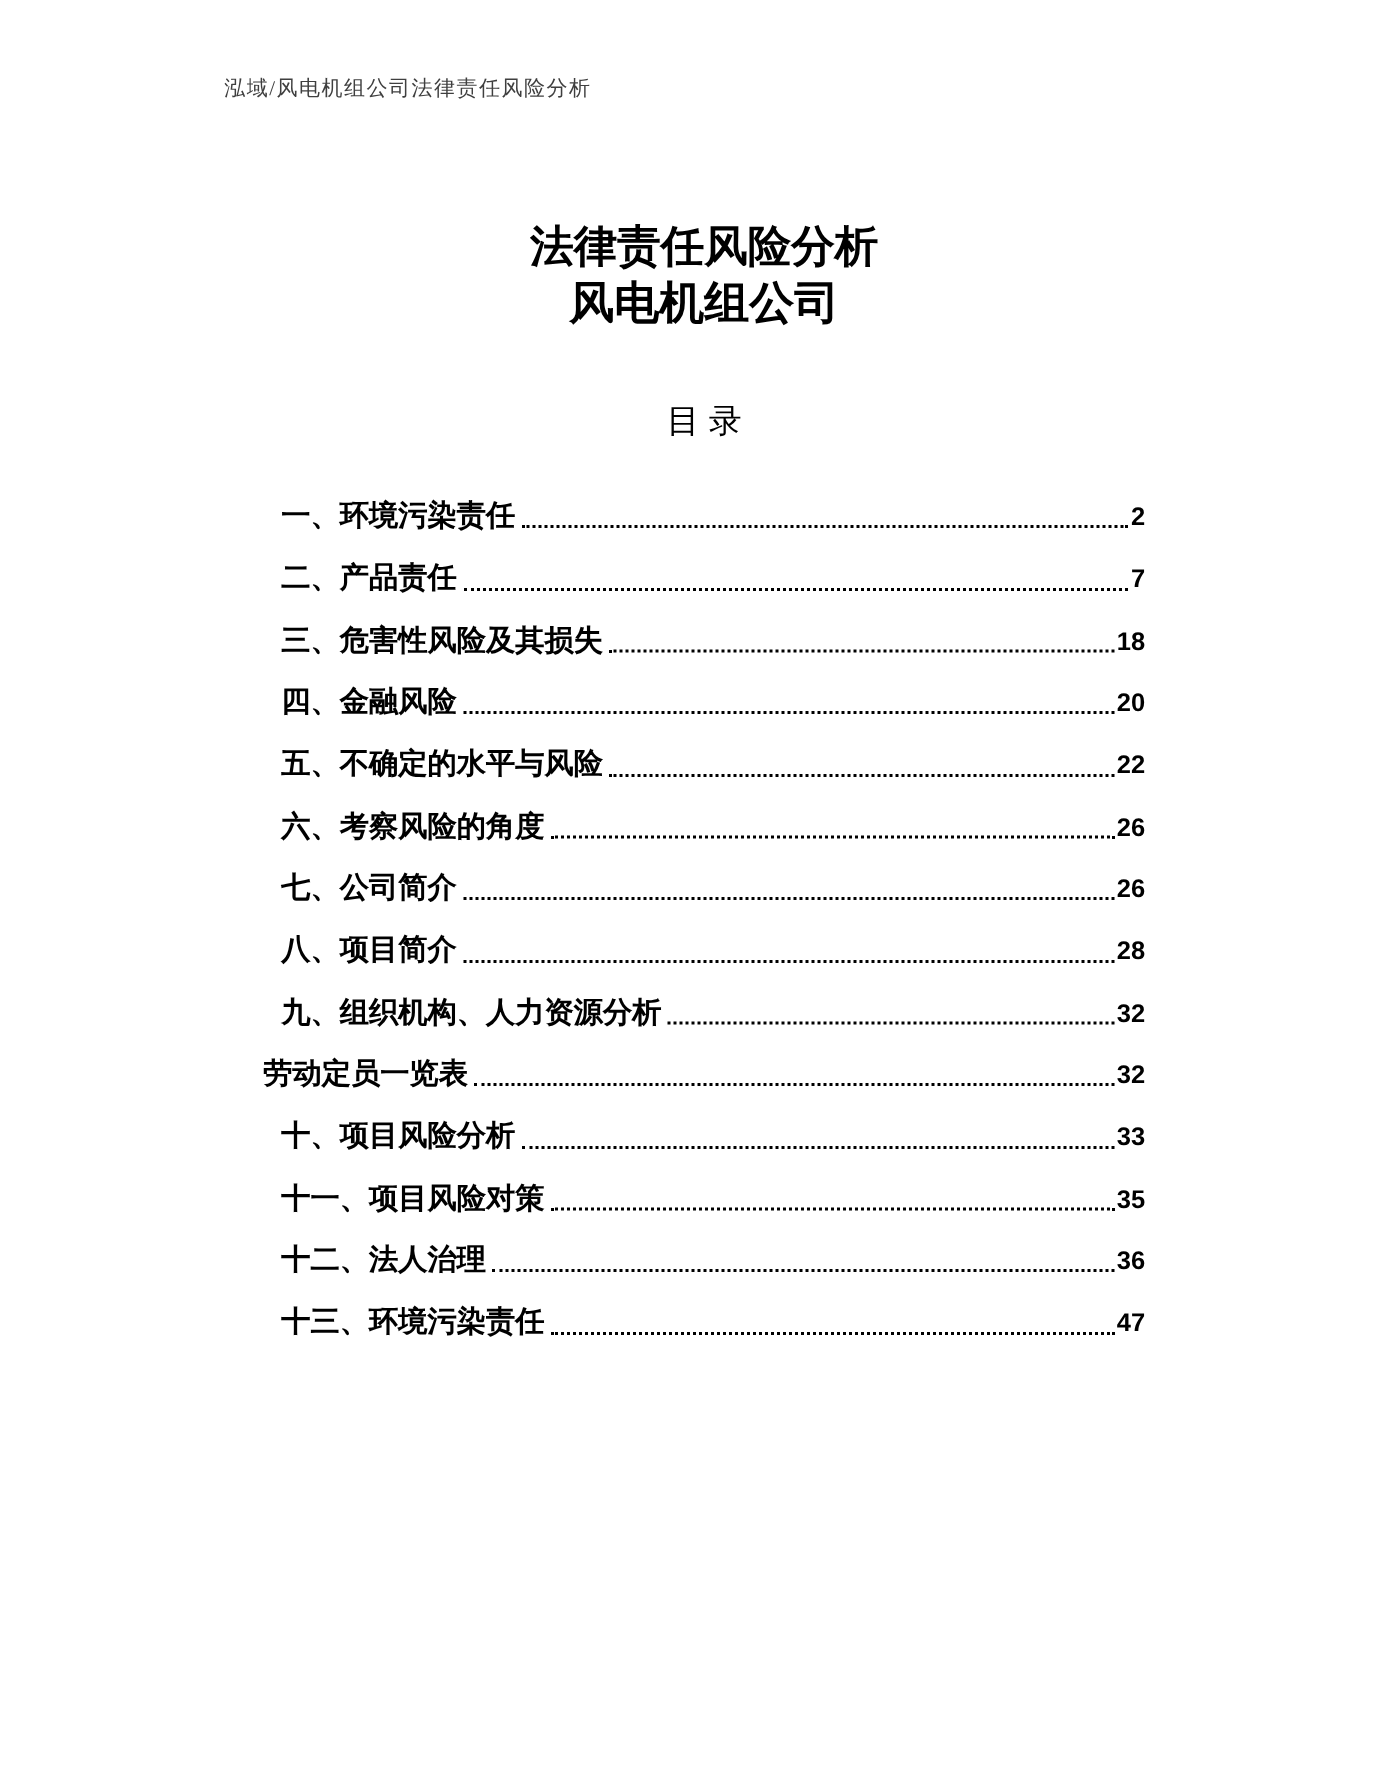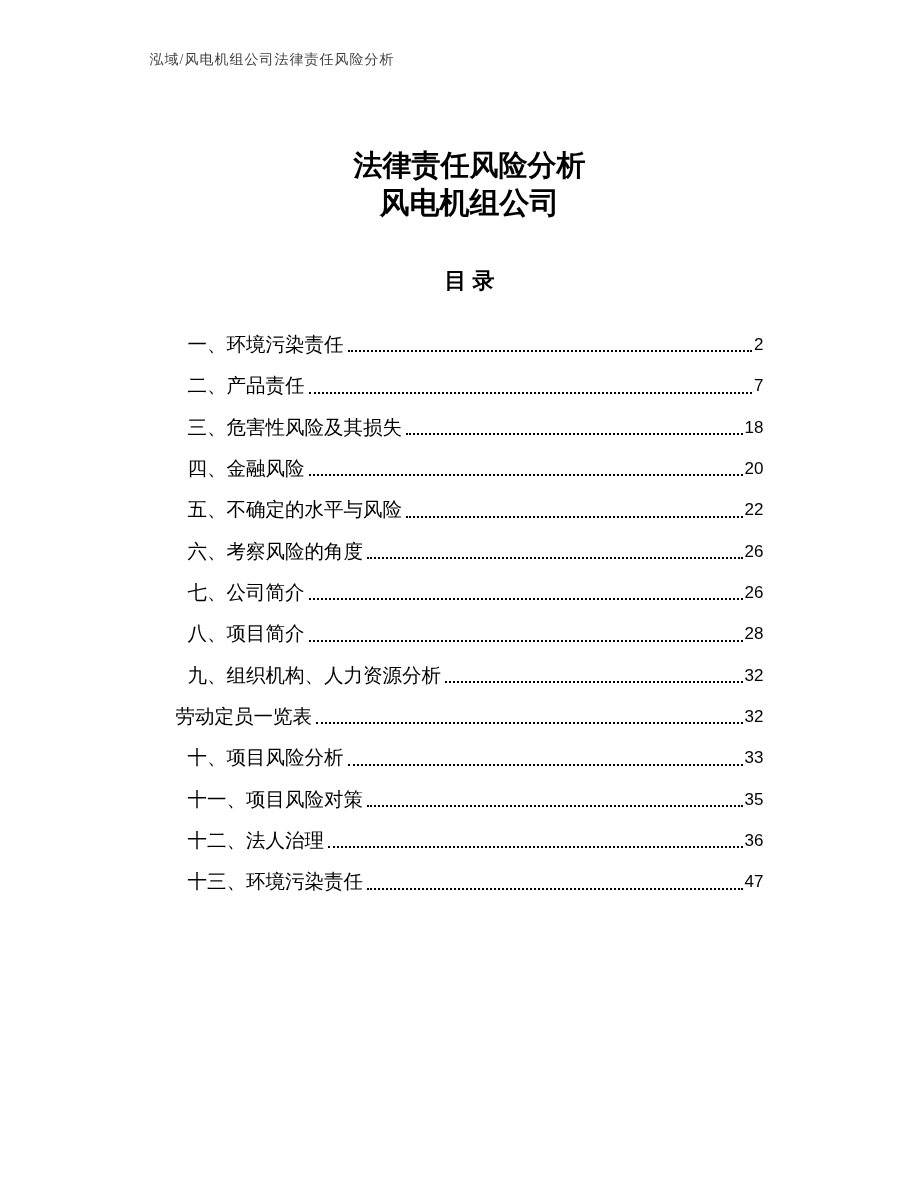--- a/index.html
+++ b/index.html
@@ -43,38 +43,39 @@
     line-height: 38px;
   }
   .doc-title.line2 {
     font-size: 29px;
     line-height: 38px;
     margin-top: 24px;
   }
   .toc-heading {
     text-align: center;
     font-family: "Liberation Serif", serif;
-    font-weight: bold;
+    font-weight: normal;
     font-size: 22px;
     line-height: 30px;
     margin: 44px 0 0 0;
     letter-spacing: 6px;
     text-indent: 6px; 
   }
   .toc-list {
     margin-top: 28px;
   }
   .toc-row {
     display: flex;
     align-items: flex-end;
     height: 41.35px;
     line-height: 41.35px;
     font-size: 19.5px;
     white-space: nowrap;
     cursor: pointer;
+    font-weight: bold;
   }
   .toc-row.indent {
     padding-left: 12px;
   }
   .toc-label {
     flex: 0 0 auto;
     font-family: "Liberation Serif", serif;
     color: var(--text-color, #000000);
   }
   .toc-dots {

